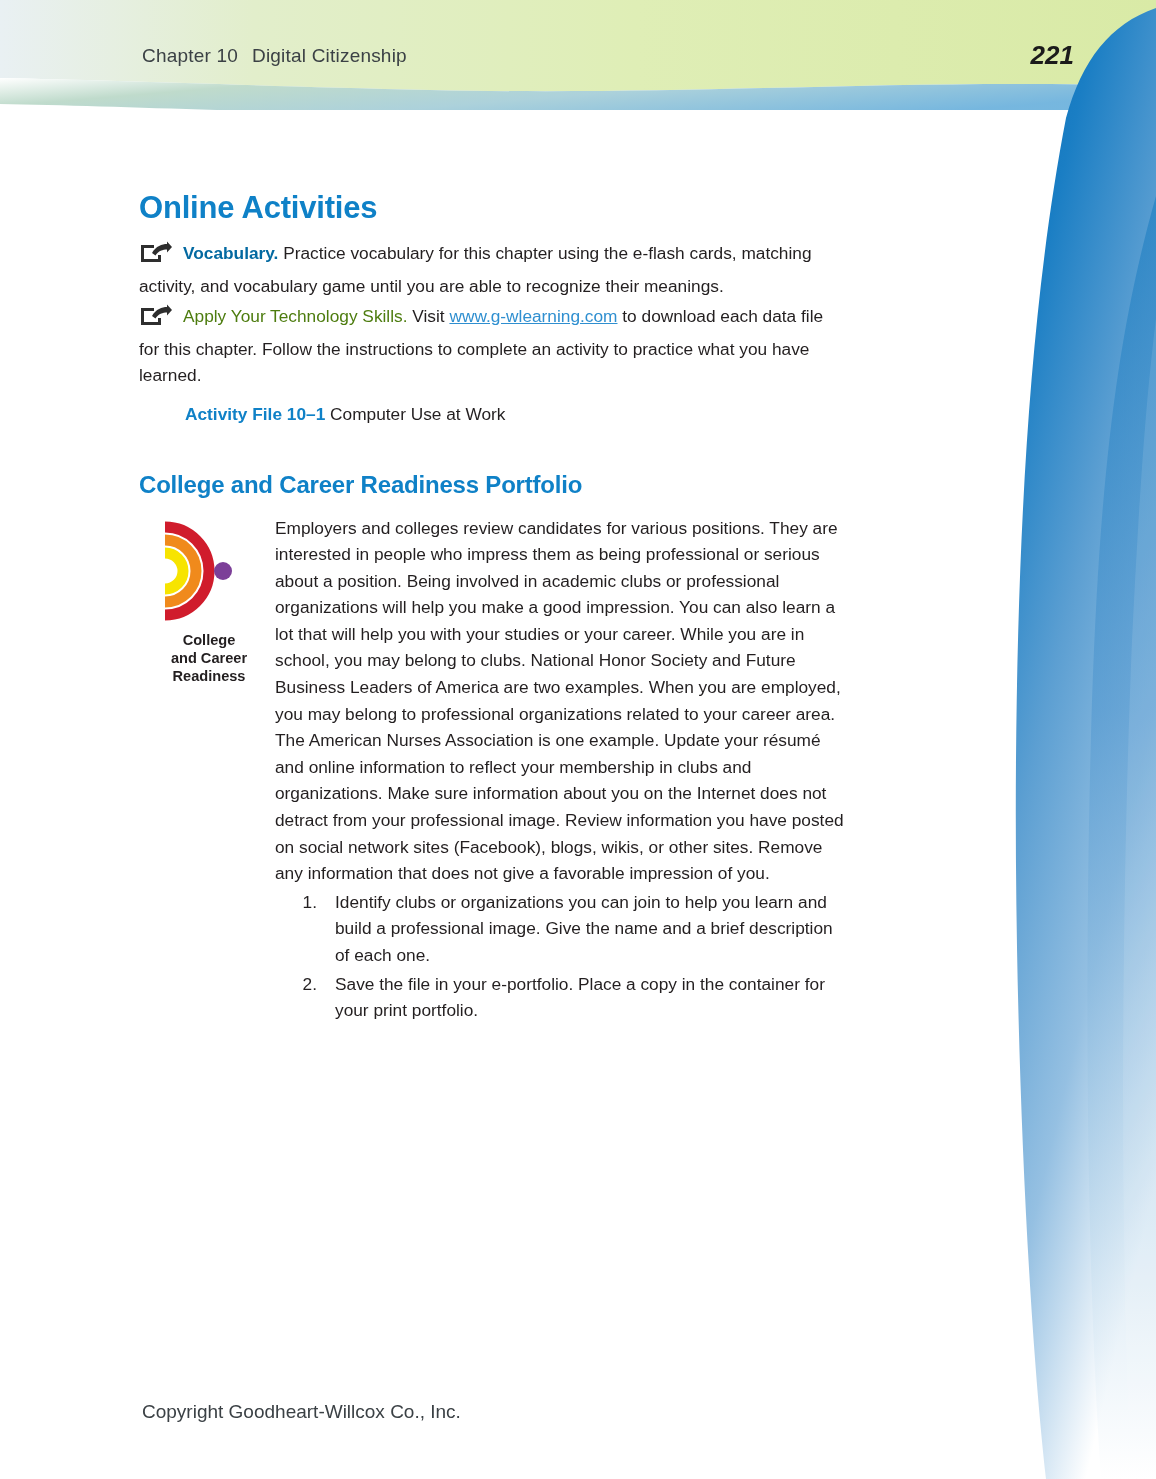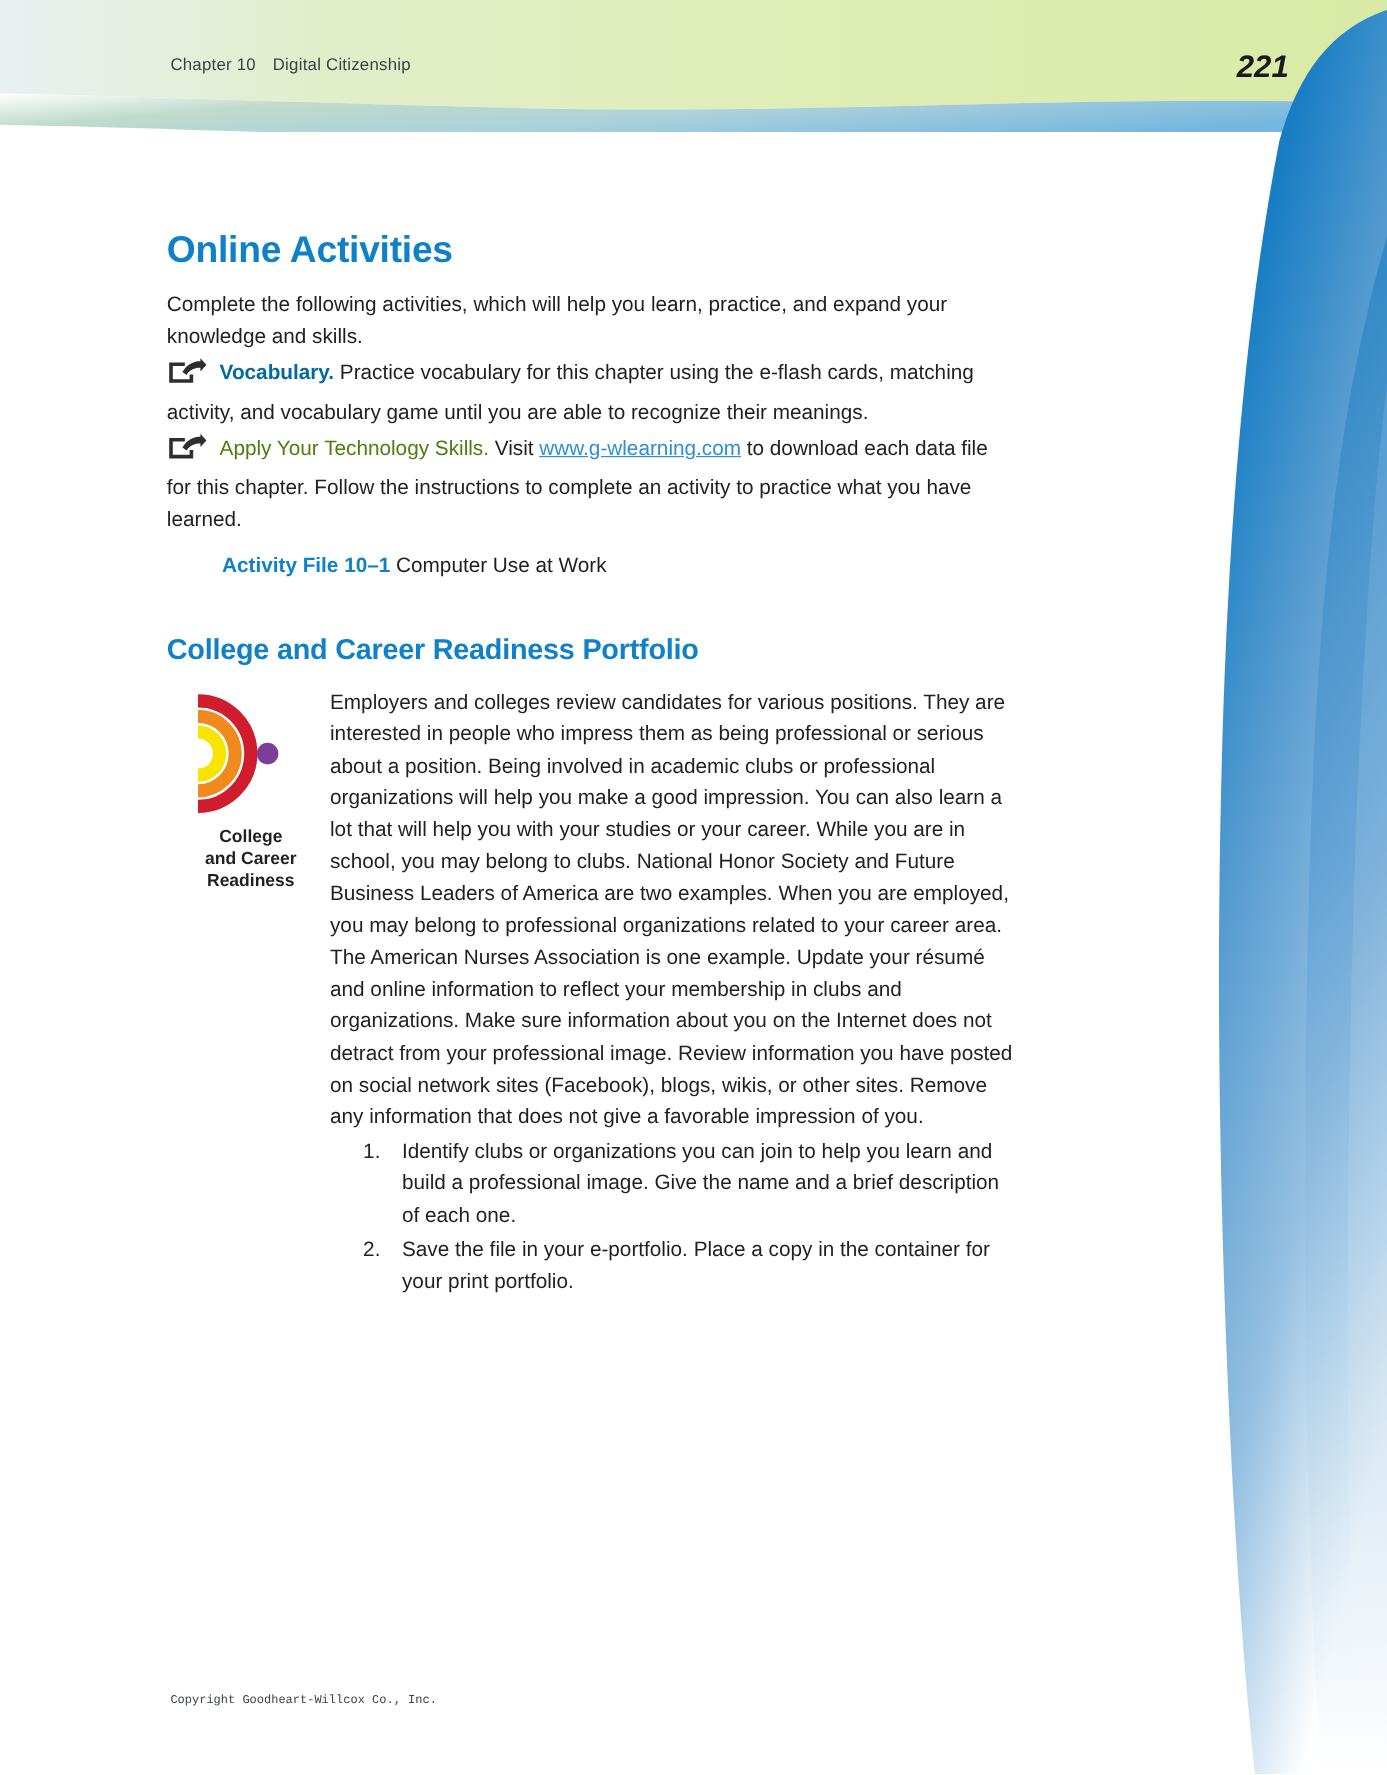--- a/index.html
+++ b/index.html
@@ -38,21 +38,21 @@
     top: 0;
     width: 260px;
     height: 1479px;
     overflow: hidden;
   }
 
   .header-text {
     position: absolute;
     left: 142px;
     top: 45px;
-    font-size: 14px;
+    font-size: 19px;
     color: #3b4145;
     letter-spacing: 0.2px;
     z-index: 5;
   }
   .header-text .chapno {
     margin-right: 14px;
   }
 
   .page-number {
     position: absolute;
@@ -181,23 +181,22 @@
     top: 0;
     width: 24px;
     text-align: right;
   }
 
   
   .footer {
     position: absolute;
     left: 142px;
     bottom: 56px;
-    font-size: 10px;
+    font-size: 19px;
     color: #3b4145;
-    font-family: Liberation Mono, monospace;
   }
 </style>
 </head>
 <body>
 
 <div class="page">
 
   <div class="header-band">
     <svg width="1156" height="110" viewBox="0 0 1156 110" xmlns="http://www.w3.org/2000/svg">
       <defs>
@@ -244,21 +243,20 @@
 
   <div class="header-text">
     <span class="chapno">Chapter 10</span><span>Digital Citizenship</span>
   </div>
   <div class="page-number">221</div>
 
   <div class="content">
 
     <h1 class="section-title">Online Activities</h1>
 
-    <p class="body">Complete the following activities, which will help you learn, practice, and expand your knowledge and skills.</p>
 
     <p class="body act-line">
       <span class="arrow-icon">
         <svg width="34" height="24" viewBox="0 0 34 24" xmlns="http://www.w3.org/2000/svg">
           <path d="M2,4 L2,21 L22,21 L22,14 L19,14 L19,18 L5,18 L5,7 L15,7 L15,4 Z" fill="#2e2e2e"></path>
           <path d="M13,12 C17,5 23,3 28,3 L28,0.5 L33,6 L28,11.5 L28,8.5 C24,8.5 19,10 16.5,14.5 Z" fill="#2e2e2e"></path>
         </svg>
       </span><span class="lead-purple">Vocabulary.</span><span> Practice vocabulary for this chapter using the e-flash cards, matching activity, and vocabulary game until you are able to recognize their meanings.</span>
     </p>
 

